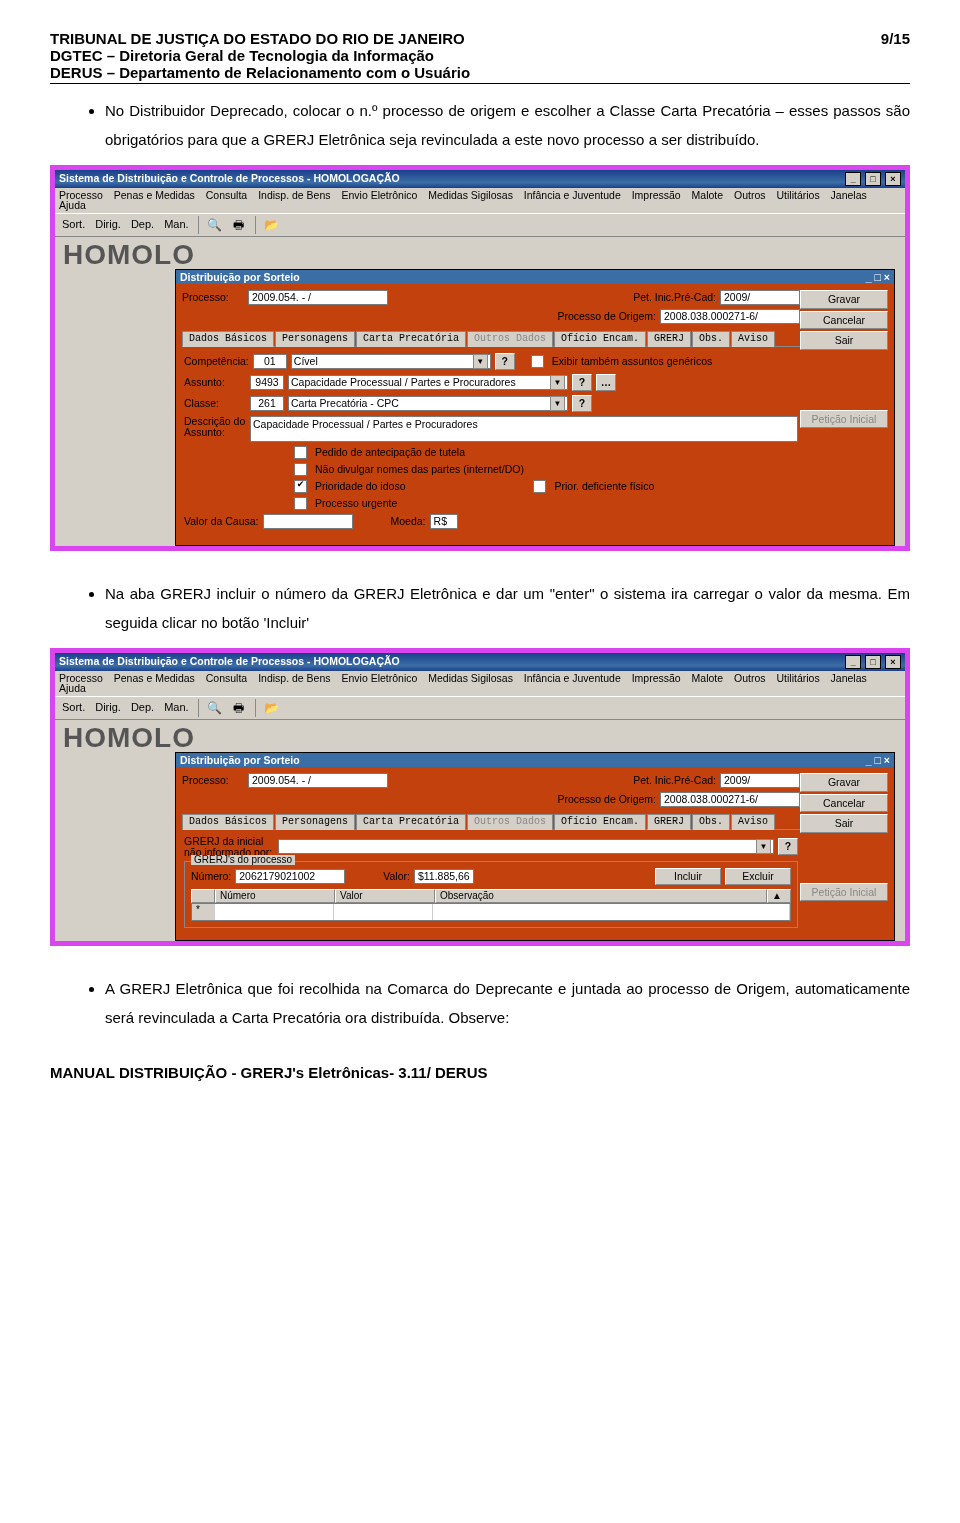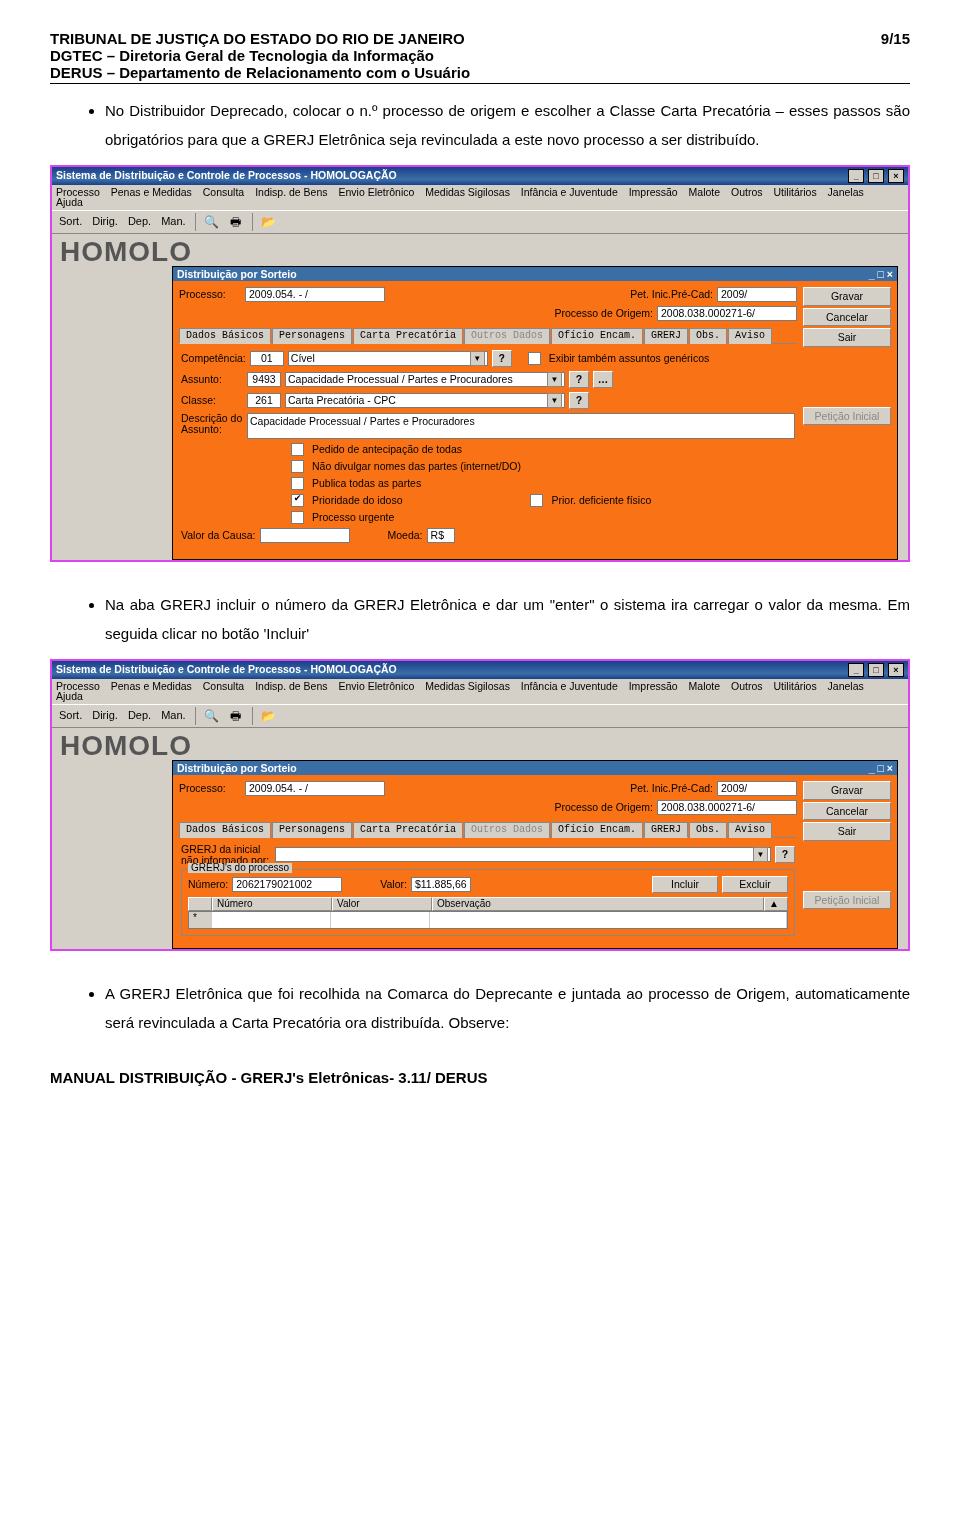--- a/index.html
+++ b/index.html
@@ -41,21 +41,21 @@
     font-weight: bold;
     margin-top: 32px;
   }
 
   
   .app {
     font-family: Tahoma, Verdana, Arial, sans-serif;
     font-size: 10.5px;
     color: #000;
     background: #d4d0c8;
-    border: 2px solid #d946ef;
+    border: 5px solid #d946ef;
     margin: 10px 0 28px 0;
     line-height: 1;
   }
   .titlebar {
     background: linear-gradient(#1b3f8b, #3b6ea5 70%, #1b3f8b);
     color: #fff;
     font-weight: bold;
     padding: 2px 4px;
     display: flex;
     justify-content: space-between;
@@ -111,24 +111,24 @@
     font-family: Arial Black, Arial, sans-serif;
     font-weight: 900;
     font-size: 28px;
     color:#555;
     letter-spacing:1px;
     padding:4px 8px 0 8px;
   }
   .subwin {
     margin-left:120px;
     margin-right:10px;
-    background:#f97316;
+    background:#c2410c;
     border:1px solid #000;
   }
-  .inner-body { display:flex; padding:6px; gap:6px; }
+  .inner-body { display:flex; padding:6px; gap:0; }
   .main { flex:1; }
   .rightcol { width:88px; display:flex;flex-direction:column;gap:2px; }
   .wbtn {
     background:#d4d0c8;
     border:1px solid #888;
     border-top-color:#fff;border-left-color:#fff;
     text-align:center;
     padding:3px 2px;
     font-size:10.5px;
   }
@@ -312,29 +312,25 @@
               <span class="qbtn">?</span>
             </div>
             <div class="field-row" style="align-items:flex-start">
               <span class="lbl" style="white-space:pre-line">Descrição do
 Assunto:</span>
               <div class="txa" style="flex:1">Capacidade Processual /  Partes e Procuradores</div>
             </div>
             <div style="padding-left:110px;margin-top:4px">
               <div class="field-row">
                   <span class="cbx"></span>
-                  <span>Pedido de antecipação de todas</span>
+                  <span>Pedido de antecipação de tutela</span>
                 </div>
               <div class="field-row">
                   <span class="cbx"></span>
                   <span>Não divulgar nomes das partes (internet/DO)</span>
-                </div>
-              <div class="field-row">
-                  <span class="cbx"></span>
-                  <span>Publica todas as partes</span>
                 </div>
               <div class="field-row">
                 <span class="cbx chk"></span>
                   <span>Prioridade do idoso</span>
                 <span style="width:120px"></span>
                 <span class="cbx"></span>
                   <span>Prior. deficiente físico</span>
               </div>
               <div class="field-row">
                   <span class="cbx"></span>

